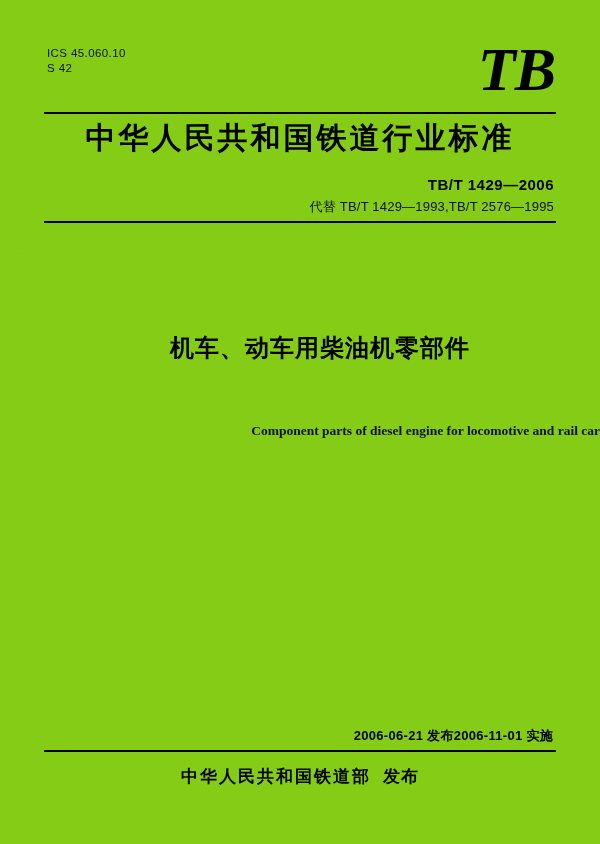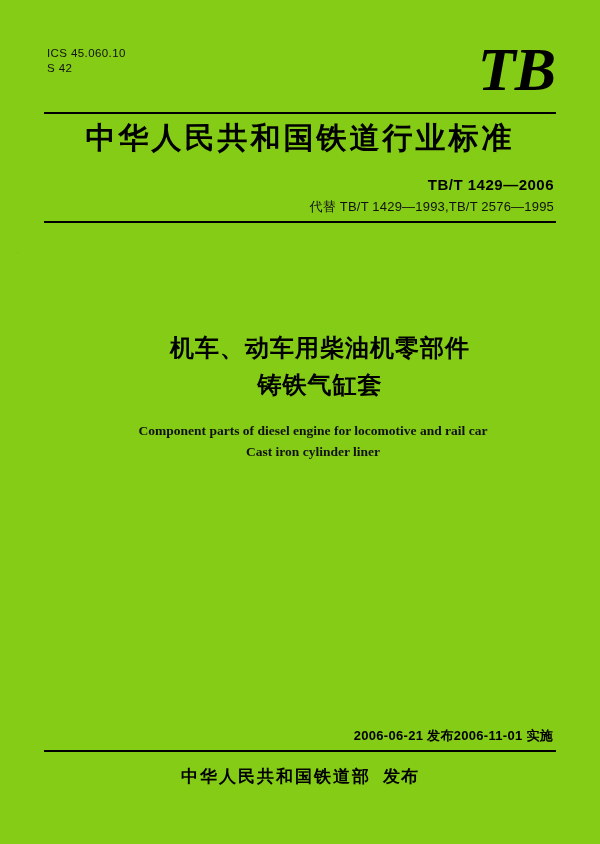--- a/index.html
+++ b/index.html
@@ -122,21 +122,21 @@
     line-height: 37px;
     letter-spacing: 1px;
     color: #000;
     padding-left: 40px;
   }
 
   .doc-title-en {
     position: absolute;
     left: 0; right: 0;
     top: 420px;
-    text-align: center;
+    text-align: right;
     font-family: "Liberation Serif", serif;
     font-weight: bold;
     font-size: 13.5px;
     line-height: 21px;
     color: #111;
     margin-left: 26px;
   }
 
   .dates-row {
     position: absolute;
@@ -195,26 +195,24 @@
   <div class="std-title-cn">中华人民共和国铁道行业标准</div>
 
   <div class="std-number">TB/T 1429—2006</div>
 
   <div class="std-replaces">代替 TB/T 1429—1993,TB/T 2576—1995</div>
 
   <div class="rule-under-number"></div>
 
   <div class="doc-title-cn">
     <div>机车、动车用柴油机零部件</div>
-    <div>铸铁气缸套</div>
   </div>
 
   <div class="doc-title-en">
     <div>Component parts of diesel engine for locomotive and rail car</div>
-    <div>Cast iron cylinder liner</div>
   </div>
 
   <div class="dates-row">
     <span>2006-06-21 发布</span>
     <span>2006-11-01 实施</span>
   </div>
 
   <div class="rule-bottom"></div>
 
   <div class="issuer">

